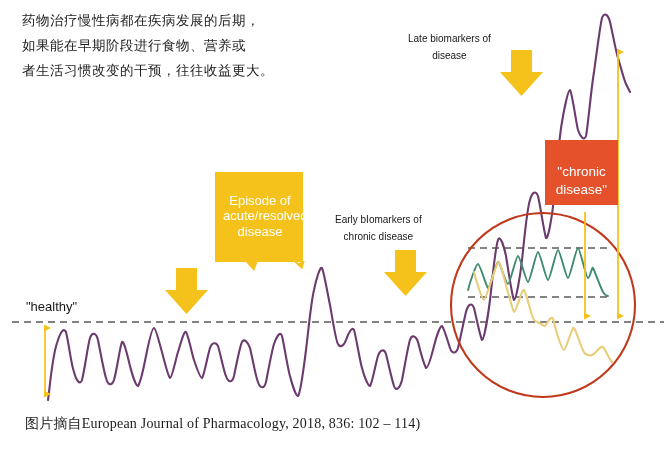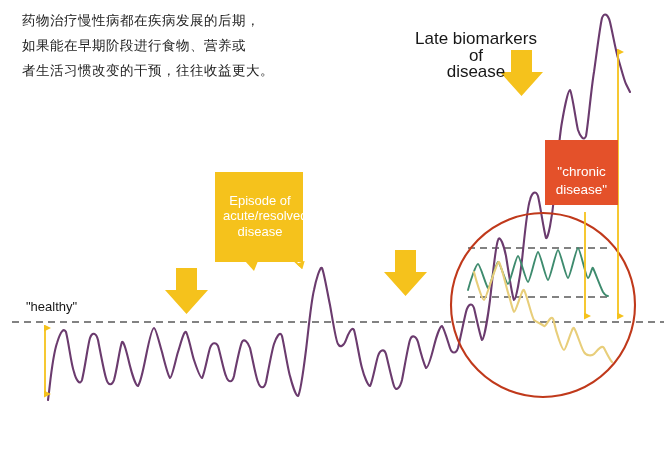--- a/index.html
+++ b/index.html
@@ -33,21 +33,21 @@
     font-size:14px;
     color:#1b1b1b;
     letter-spacing:0.2px;
     white-space:nowrap;
   }
 
   
   .anno{
     position:absolute;
     color:#171717;
-    font-size:17px;
+    font-size:10px;
     line-height:16.5px;
     font-family:"Liberation Sans", sans-serif;
     white-space:pre-line;
   }
   .anno.center{text-align:center;}
   #anno-healthy{left:26px; top:299px; font-size:13px;}
   #anno-homeo{left:100px; top:239px;}
   #anno-early{left:335px; top:212px;}
   #anno-late{left:408px; top:31px;}
 
@@ -174,30 +174,33 @@
     <path fill="#F5C21C" d="M511,50 h21 v22 h11 l-21.5,24 l-21.5,-24 h11 z"></path>
   </svg>
 
   <div class="cn-intro">药物治疗慢性病都在疾病发展的后期，
 如果能在早期阶段进行食物、营养或
 者生活习惯改变的干预，往往收益更大。</div>
 
   <div class="anno" id="anno-healthy">"healthy"</div>
 
 
+  <div class="anno center" id="anno-early">Early bIomarkers of
+chronic disease</div>
 
   <div class="anno center" id="anno-late">Late biomarkers of
 disease</div>
 
   <div class="callout-yellow">
     <span>Episode of
 acute/resolved
 disease</span>
     <span class="tail"></span>
   </div>
 
   <div class="callout-orange">
     <span>"chronic
 disease"</span>
   </div>
 
+  <div class="caption">图片摘自European Journal of Pharmacology, 2018, 836: 102 – 114)</div>
 
 </div>
 
 </body></html>

